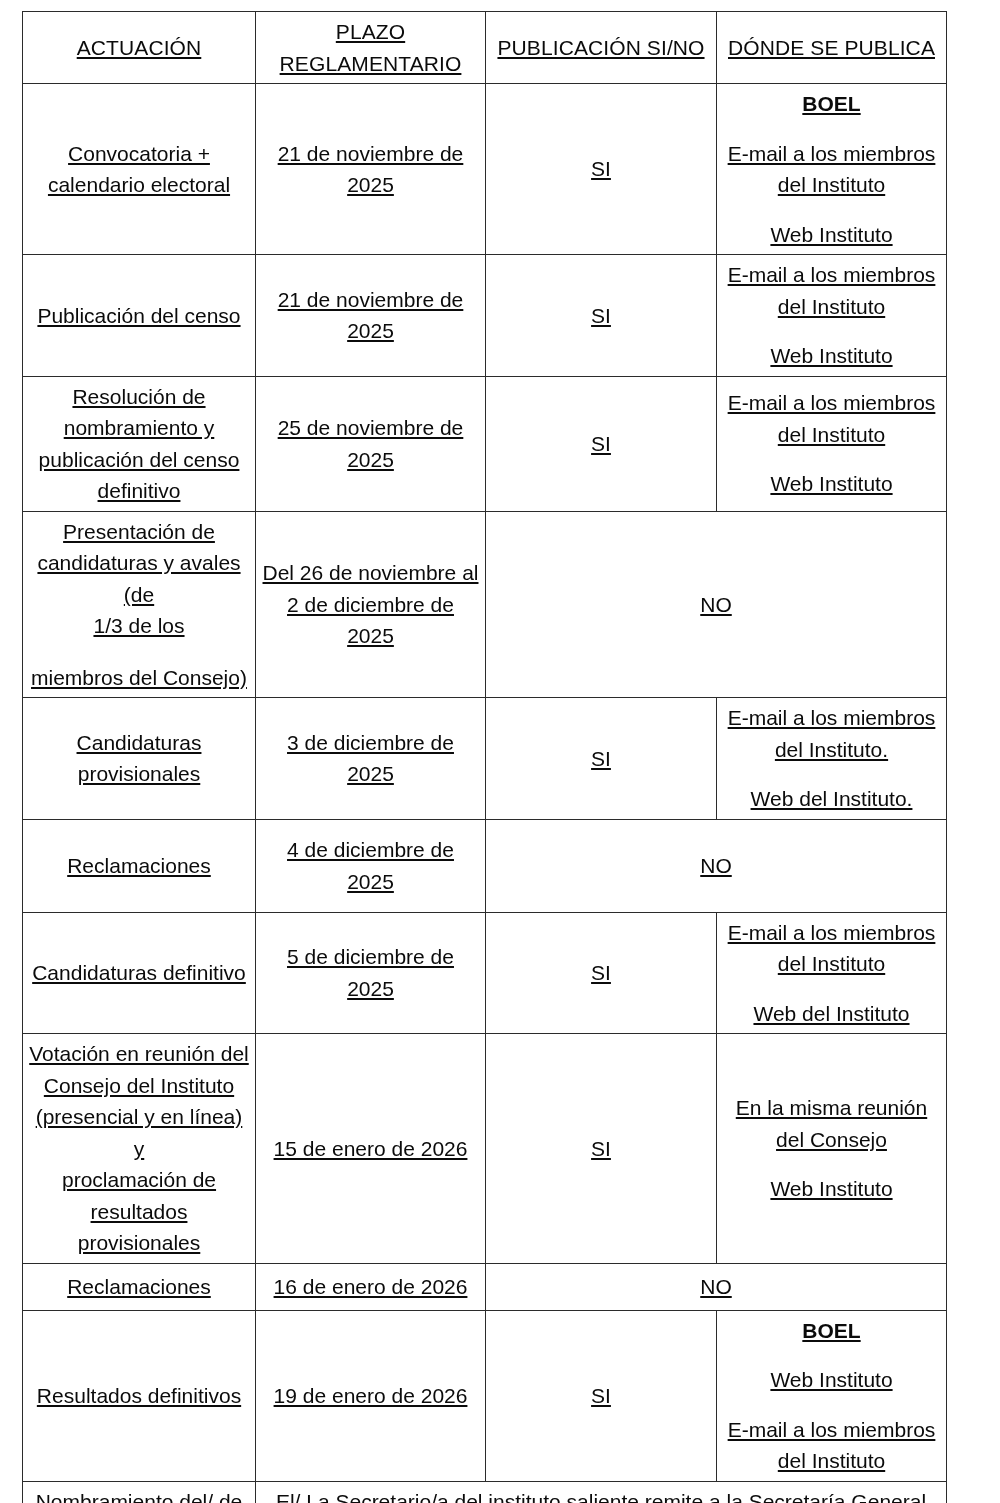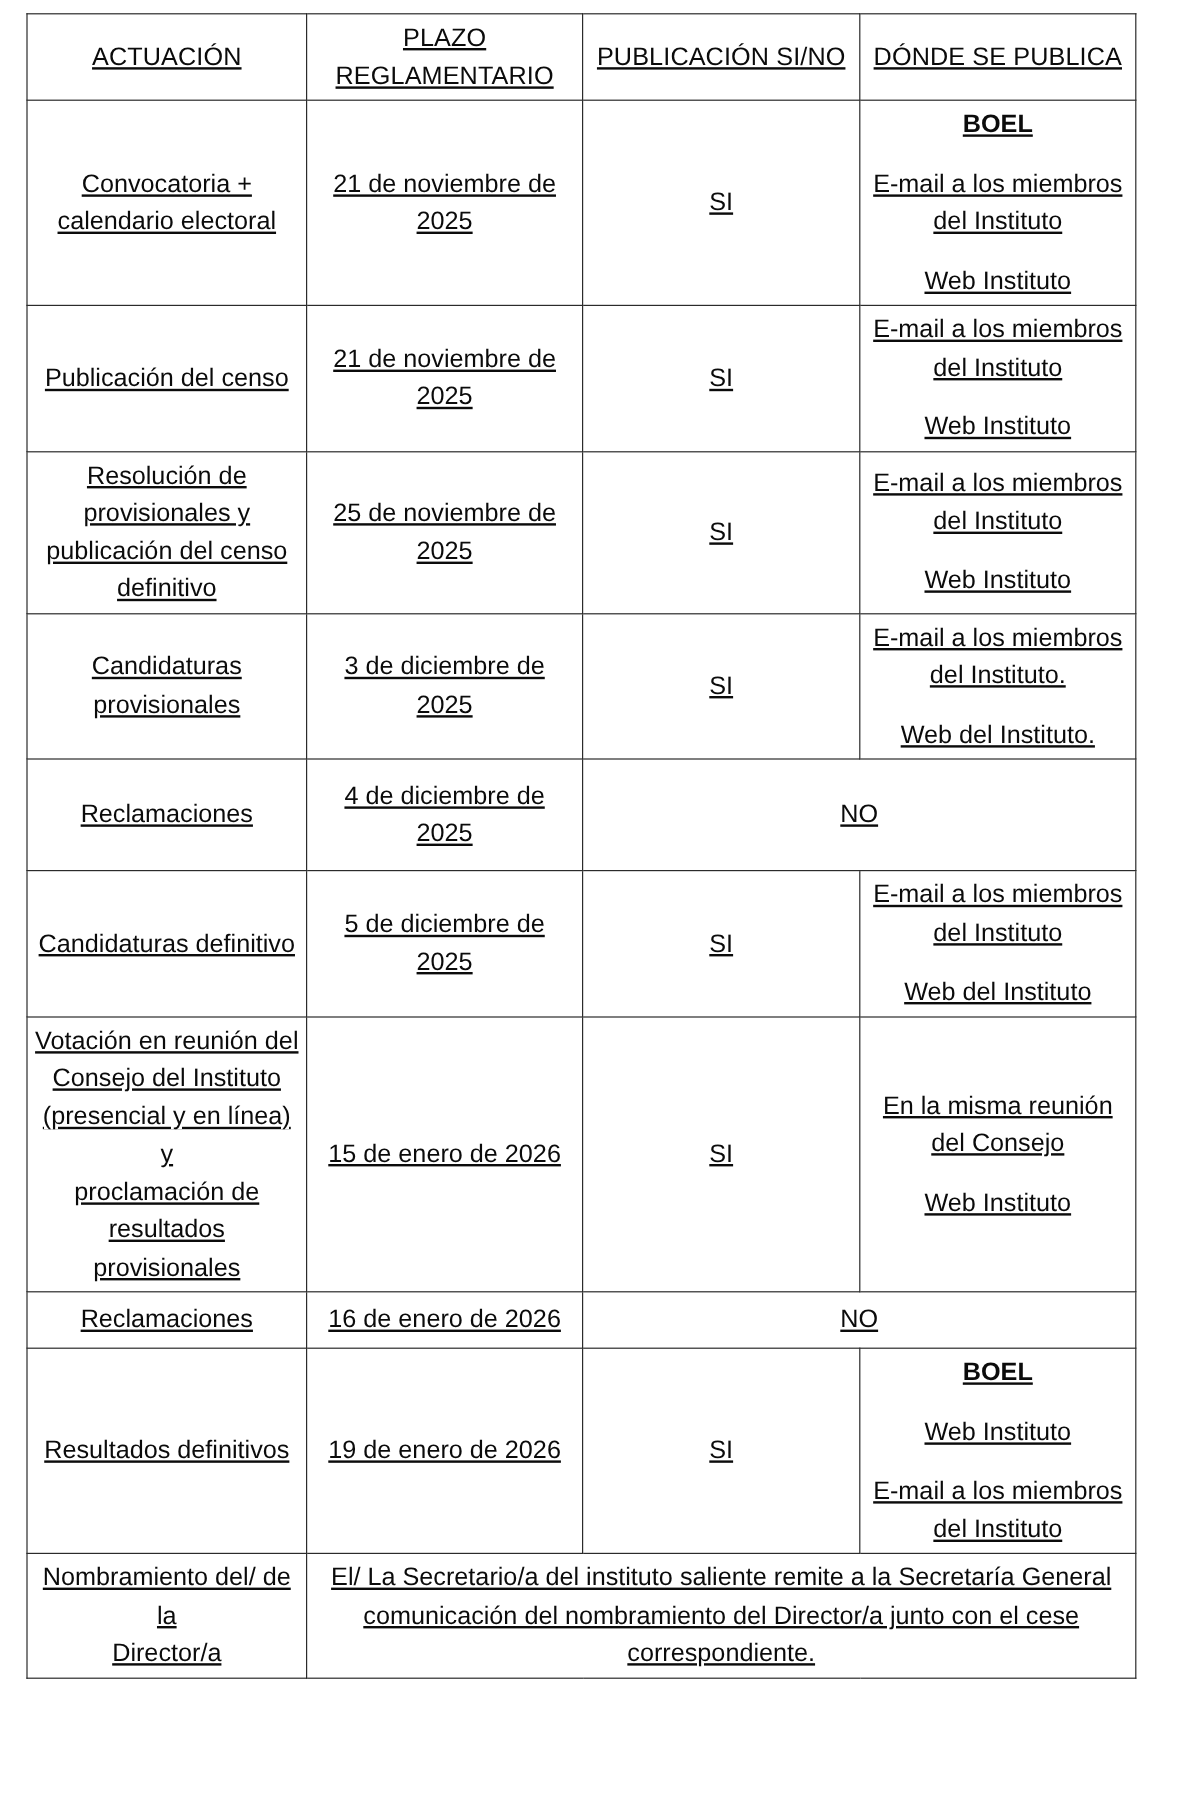--- a/index.html
+++ b/index.html
@@ -122,33 +122,44 @@
           <span class="ln">E-mail a los miembros del Instituto</span>
           <span class="sp"></span>
           <span class="ln">Web Instituto</span>
         </td>
       </tr>
 
 
       <tr class="r4">
         <td class="top">
           <span class="ln">Resolución de</span>
-          <span class="ln">provisionales y</span>
+          <span class="ln">nombramiento y</span>
           <span class="ln">publicación del censo</span>
           <span class="ln">definitivo</span>
         </td>
         <td class="mid">25 de noviembre de 2025</td>
         <td class="top">SI</td>
         <td class="top">
           <span class="ln">E-mail a los miembros del Instituto</span>
           <span class="sp"></span>
           <span class="ln">Web Instituto</span>
         </td>
       </tr>
 
+      <tr class="r5">
+        <td class="top">
+          <span class="ln">Presentación de</span>
+          <span class="ln">candidaturas y avales (de</span>
+          <span class="ln">1/3 de los</span>
+          <span class="gap"></span>
+          <span class="ln">miembros del Consejo)</span>
+        </td>
+        <td class="mid">Del 26 de noviembre al 2 de diciembre de 2025</td>
+        <td class="mid" colspan="2">NO</td>
+      </tr>
 
       <tr class="r6">
         <td class="mid">
           <span class="ln">Candidaturas</span>
           <span class="ln">provisionales</span>
         </td>
         <td class="mid">3 de diciembre de 2025</td>
         <td class="top">SI</td>
         <td class="top">
           <span class="ln">E-mail a los miembros del Instituto.</span>

